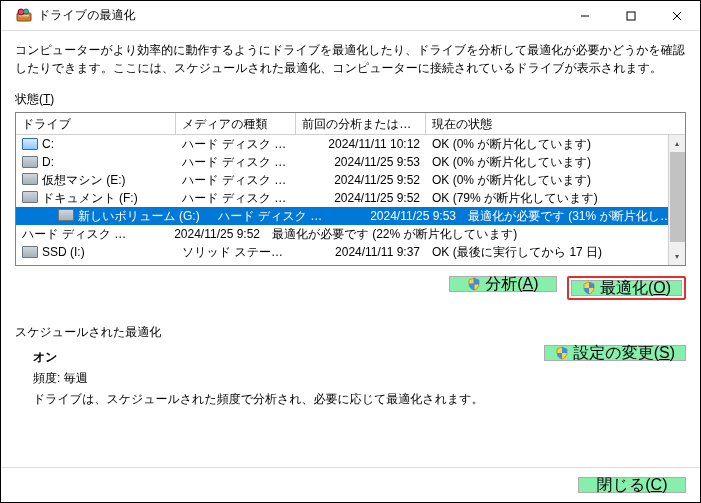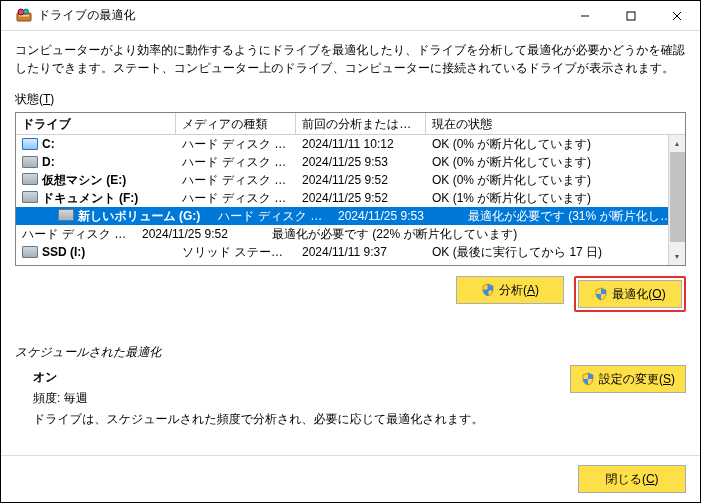--- a/index.html
+++ b/index.html
@@ -92,23 +92,23 @@
     border: 1px solid #6b7680;
     border-radius: 1px;
     position: relative;
     top: -1px;
   }
   .drive-icon.c {
     background: linear-gradient(#d8ecff,#8fc6ff);
     border-color: #2a6db5;
   }
   .col, .cell { }
-  .c1 { width: 160px; flex: 0 0 160px; font-weight: bold; }
+  .c1 { width: 160px; flex: 0 0 160px; }
   .c2 { width: 120px; flex: 0 0 120px; }
-  .c3 { width: 130px; flex: 0 0 130px; }
+  .c3 { width: 130px; flex: 0 0 130px; text-align: right; }
   .c4 { flex: 1 1 auto; }
   .lv-scroll {
     width: 17px;
     background: #f0f0f0;
     border-left: 1px solid #d0d0d0;
     position: absolute;
     right: 0; top: 0; bottom: 0;
     display: flex; flex-direction: column;
     align-items: center;
   }
@@ -119,43 +119,43 @@
   }
   .lv-scroll .thumb {
     flex: 0 0 90px;
     width: 15px;
     background: #c2c2c2;
   }
   .lv-scroll .track { flex: 1; }
   
   .btnrow { display: flex; justify-content: flex-end; gap: 10px; margin-top: 10px; }
   .btn {
-    height: 28px;
+    height: 16px;
     min-width: 108px;
     border: 1px solid #adadad;
-    background: #fde047;
+    background: #86efac;
     display: inline-flex; align-items: center; justify-content: center;
     gap: 4px;
     padding: 0 10px;
-    font-family: inherit; font-size: 12px;
+    font-family: inherit; font-size: 16px;
   }
   .btn .ul { text-decoration: underline; }
   .highlight-box {
     border: 2px solid #e03030;
     border-radius: 2px;
     padding: 2px;
     display: inline-flex;
   }
   .highlight-box .btn { min-width: 104px; }
   .shield {
     width: 14px; height: 14px;
     display: inline-block;
   }
   
-  .sched-label { margin-top: 32px; margin-bottom: 8px; font-style: italic; }
+  .sched-label { margin-top: 24px; margin-bottom: 8px; }
   .sched-body { padding-left: 18px; position: relative; }
   .sched-btn-wrap { position: absolute; right: 0; top: -4px; }
   .sched-on { font-weight: 600; margin-bottom: 4px; }
   .sched-line { margin-bottom: 4px; }
   
   .footer {
     border-top: 1px solid #ddd;
     padding: 9px 14px;
     display: flex;
     justify-content: flex-end;
@@ -187,21 +187,21 @@
   </span>
   <span class="winbtn">
     <svg width="10" height="10">
         <line x1="1" y1="1" x2="9" y2="9" stroke="#000"></line>
         <line x1="9" y1="1" x2="1" y2="9" stroke="#000"></line>
       </svg>
   </span>
 </div>
 
 <div class="content">
-  <div class="desc">コンピューターがより効率的に動作するようにドライブを最適化したり、ドライブを分析して最適化が必要かどうかを確認したりできます。ステート、コンピューター上のドライブ、コンピューターに接続されているドライブが表示されます。</div>
+  <div class="desc">コンピューターがより効率的に動作するようにドライブを最適化したり、ドライブを分析して最適化が必要かどうかを確認したりできます。ここには、スケジュールされた最適化、コンピューターに接続されているドライブが表示されます。</div>
 
   <div class="section-label">
     <span>状態(</span><span class="ul">T</span><span>)</span>
   </div>
 
   <div class="listview-wrap">
     <div class="lv-header">
       <div class="col c1">ドライブ</div>
       <div class="col c2">メディアの種類</div>
       <div class="col c3">前回の分析または最...</div>
@@ -224,21 +224,21 @@
           <div class="lv-row">
             <div class="cell c1"><span class="drive-icon "></span><span>仮想マシン (E:)</span></div>
             <div class="cell c2">ハード ディスク ドライブ</div>
             <div class="cell c3">2024/11/25 9:52</div>
             <div class="cell c4">OK (0% が断片化しています)</div>
           </div>
           <div class="lv-row">
             <div class="cell c1"><span class="drive-icon "></span><span>ドキュメント (F:)</span></div>
             <div class="cell c2">ハード ディスク ドライブ</div>
             <div class="cell c3">2024/11/25 9:52</div>
-            <div class="cell c4">OK (1% が断片化しています)</div>
+            <div class="cell c4">OK (79% が断片化しています)</div>
           </div>
           <div class="lv-row selected">
             <div class="cell c1"><span class="drive-icon "></span><span>新しいボリューム (G:)</span></div>
             <div class="cell c2">ハード ディスク ドライブ</div>
             <div class="cell c3">2024/11/25 9:53</div>
             <div class="cell c4">最適化が必要です (31% が断片化しています)</div>
           </div>
           <div class="lv-row">
             <div class="cell c2">ハード ディスク ドライブ</div>
             <div class="cell c3">2024/11/25 9:52</div>

